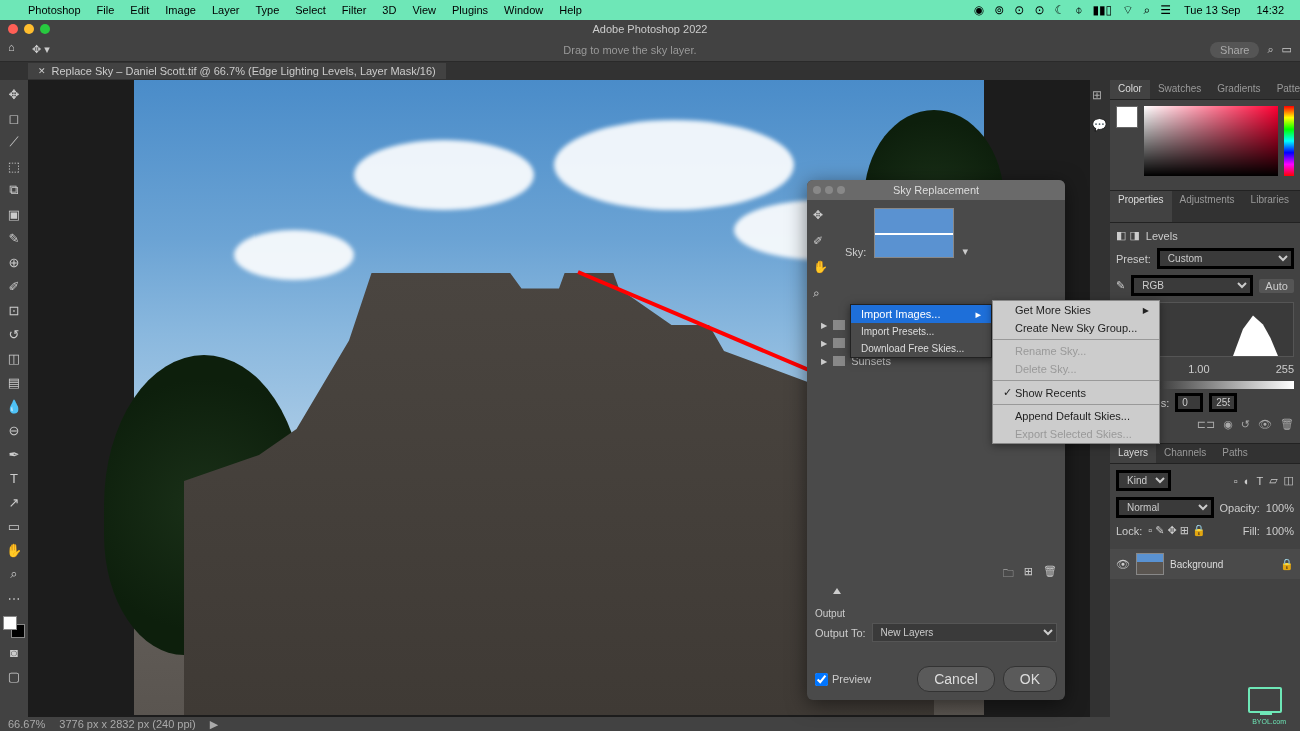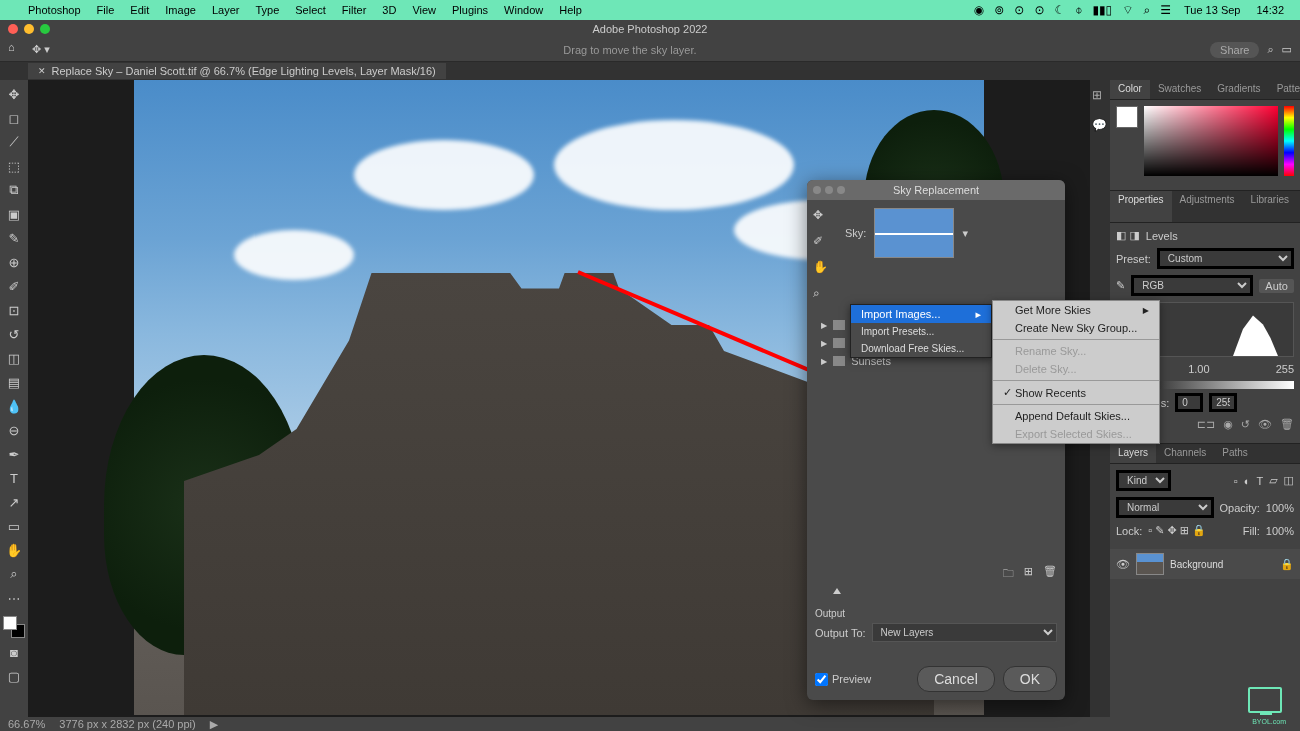--- a/index.html
+++ b/index.html
@@ -58,21 +58,21 @@
 .layer-name{color:#ddd;font-size:10px}
 .eye{color:#ccc;font-size:11px}
 
 .sky-dialog{position:absolute;top:180px;left:807px;width:258px;height:520px;background:#4a4a4a;border-radius:6px;box-shadow:0 4px 20px rgba(0,0,0,0.5);z-index:10}
 .sky-dialog .dlg-title{height:20px;background:#6a6a6a;border-radius:6px 6px 0 0;display:flex;align-items:center;justify-content:center;color:#ddd;font-size:11px;position:relative}
 .sky-dialog .dlg-dots{position:absolute;left:6px;display:flex;gap:4px}
 .sky-dialog .dlg-dots .d{width:8px;height:8px;border-radius:50%;background:#888}
 .sky-body{padding:8px;color:#ccc}
 .sky-tools{position:absolute;left:6px;top:28px;display:flex;flex-direction:column;gap:8px}
 .sky-tools .st{width:18px;height:18px;color:#ccc;font-size:12px}
-.sky-preview-row{display:flex;align-items:center;gap:8px;margin-left:30px;margin-bottom:8px}
+.sky-preview-row{display:flex;align-items:flex-end;gap:8px;margin-left:30px;margin-bottom:8px}
 .sky-preview{width:80px;height:50px;background:linear-gradient(#5a92d1 50%,#fff 50%,#fff 55%,#5a92d1 55%);border:1px solid #888}
 .sky-group{display:flex;align-items:center;gap:6px;padding:3px 6px;color:#ccc;font-size:10px}
 .sky-group .chev{font-size:8px}
 .sky-group .folder{width:12px;height:10px;background:#888}
 .sky-bottom{position:absolute;bottom:44px;left:0;right:0;padding:8px}
 .sky-bottom .icons{display:flex;justify-content:flex-end;gap:10px;color:#ccc;font-size:11px;margin-bottom:6px}
 .sky-output{display:flex;align-items:center;gap:6px;margin-bottom:6px;color:#ccc;font-size:10px}
 .sky-output select{flex:1;background:#3a3a3a;border:1px solid #555;color:#ccc;padding:2px 4px;font-size:10px}
 .sky-footer{position:absolute;bottom:8px;left:8px;right:8px;display:flex;align-items:center;gap:8px}
 .sky-footer .chk{display:flex;align-items:center;gap:4px;color:#ccc;font-size:10px;flex:1}

